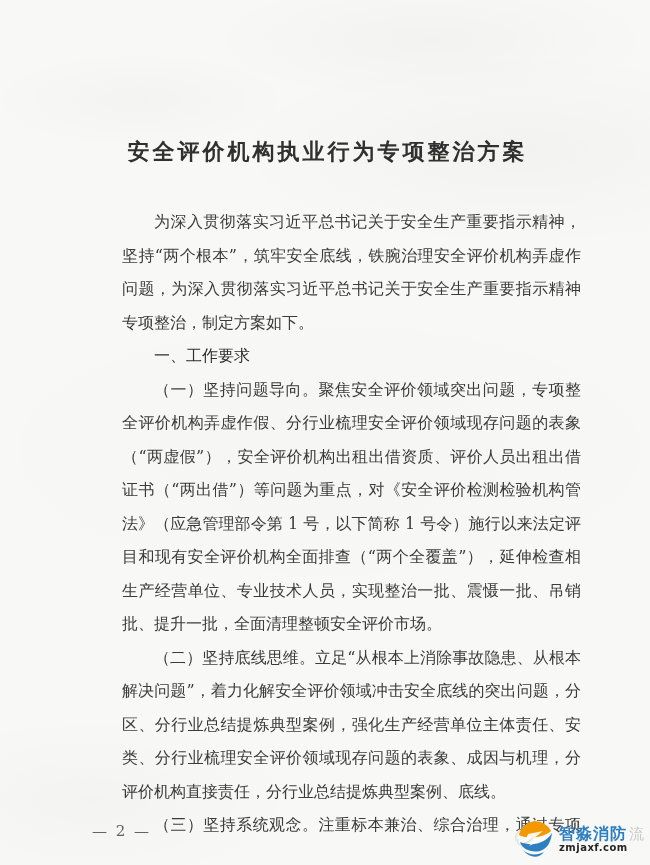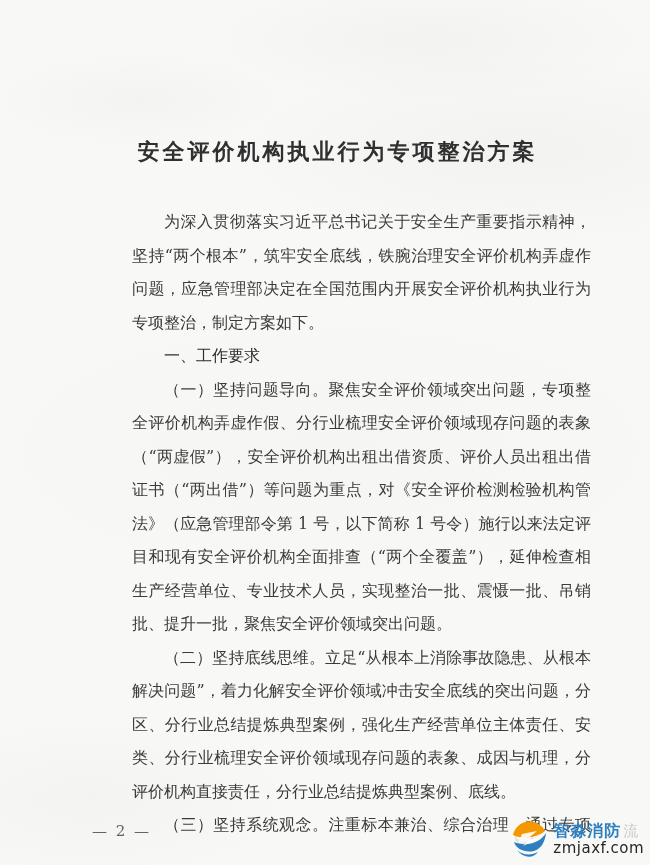--- a/index.html
+++ b/index.html
@@ -15,21 +15,21 @@
     background:
       radial-gradient(ellipse 320px 90px at 430px 40px, rgba(0,0,0,0.022), transparent 70%),
       radial-gradient(ellipse 220px 70px at 140px 100px, rgba(0,0,0,0.02), transparent 70%),
       radial-gradient(ellipse 420px 140px at 520px 150px, rgba(0,0,0,0.022), transparent 70%),
       radial-gradient(ellipse 300px 120px at 90px 800px, rgba(0,0,0,0.02), transparent 70%),
       radial-gradient(ellipse 500px 200px at 330px 450px, rgba(0,0,0,0.012), transparent 75%),
       #f8f8f6;
   }
   .doc {
     position: absolute;
-    left: 84px; top: 134px; width: 507px;
+    left: 74px; top: 134px; width: 507px;
     color: #3a3a3a;
   }
   .doc-title {
     margin: 0 0 37px 0;
     font-size: 22px;
     font-weight: bold;
     text-align: center;
     letter-spacing: 3px;
     color: #303030;
     line-height: 34px;
@@ -79,47 +79,47 @@
     font-weight: bold;
     color: #2e7fc1;
     letter-spacing: 1px;
   }
   .brand-suffix {
     font-size: 15px;
     color: #c9c9c9;
     margin-left: 2px;
   }
   .brand-domain {
-    font-size: 15px;
-    font-weight: normal;
+    font-size: 10px;
+    font-weight: bold;
     color: #262626;
     letter-spacing: 0.5px;
   }
 </style>
 </head>
 <body>
 
 <div class="page">
 
   <div class="doc">
     <h1 class="doc-title">安全评价机构执业行为专项整治方案</h1>
     <div>
         <div class="line first fill">为深入贯彻落实习近平总书记关于安全生产重要指示精神，</div>
         <div class="line fill">坚持“两个根本”，筑牢安全底线，铁腕治理安全评价机构弄虚作假</div>
-        <div class="line fill">问题，应急管理部决定在全国范围内开展安全评价机构执业行为</div>
+        <div class="line fill">问题，为深入贯彻落实习近平总书记关于安全生产重要指示精神</div>
         <div class="line">专项整治，制定方案如下。</div>
         <div class="line heading first">一、工作要求</div>
         <div class="line first fill">（一）坚持问题导向。聚焦安全评价领域突出问题，专项整治</div>
         <div class="line fill">全评价机构弄虚作假、分行业梳理安全评价领域现存问题的表象</div>
         <div class="line fill">（“两虚假”），安全评价机构出租出借资质、评价人员出租出借资格</div>
         <div class="line fill">证书（“两出借”）等问题为重点，对《安全评价检测检验机构管理办</div>
         <div class="line fill">法》（应急管理部令第 1 号，以下简称 1 号令）施行以来法定评价项</div>
         <div class="line fill">目和现有安全评价机构全面排查（“两个全覆盖”），延伸检查相关</div>
         <div class="line fill">生产经营单位、专业技术人员，实现整治一批、震慑一批、吊销一</div>
-        <div class="line">批、提升一批，聚焦安全评价领域突出问题。</div>
+        <div class="line">批、提升一批，全面清理整顿安全评价市场。</div>
         <div class="line first fill">（二）坚持底线思维。立足“从根本上消除事故隐患、从根本上</div>
         <div class="line fill">解决问题”，着力化解安全评价领域冲击安全底线的突出问题，分</div>
         <div class="line fill">区、分行业总结提炼典型案例，强化生产经营单位主体责任、安全</div>
         <div class="line fill">类、分行业梳理安全评价领域现存问题的表象、成因与机理，分地</div>
         <div class="line">评价机构直接责任，分行业总结提炼典型案例、底线。</div>
         <div class="line first">（三）坚持系统观念。注重标本兼治、综合治理，通过专项整</div>
       </div>
   </div>
 
   <div class="page-number">— 2 —</div>

